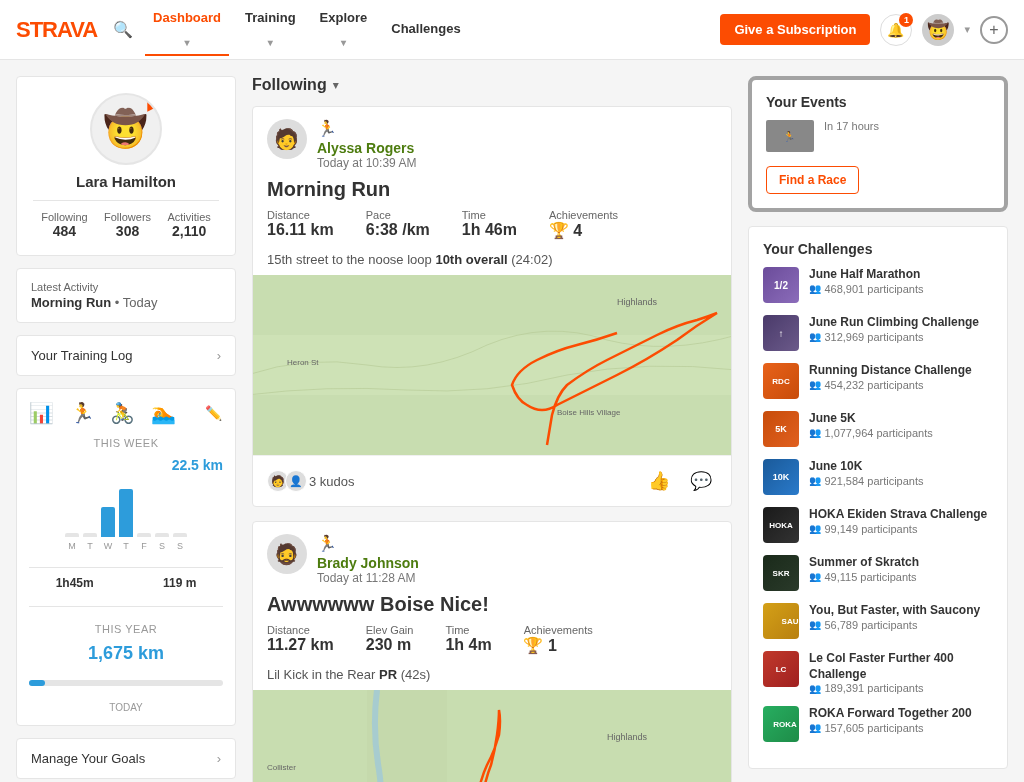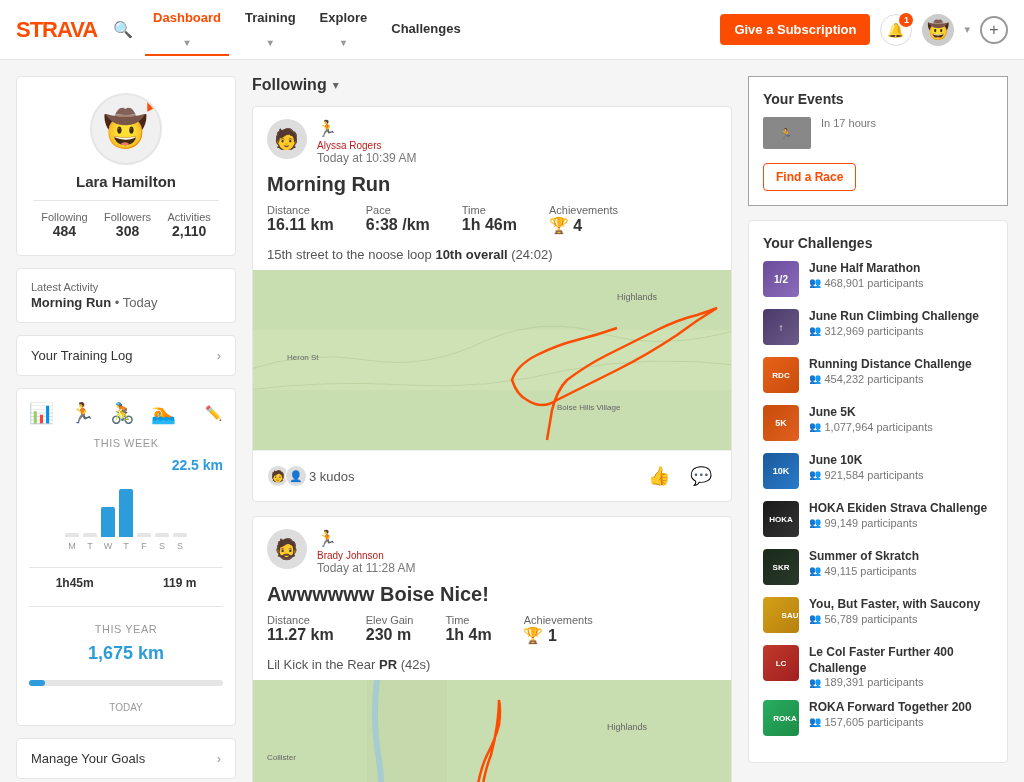--- a/index.html
+++ b/index.html
@@ -68,42 +68,42 @@
 
     
     .feed { flex: 1; display: flex; flex-direction: column; gap: 0; }
     .feed-header { display: flex; align-items: center; gap: 6px; margin-bottom: 12px; cursor: pointer; }
     .feed-title { font-size: 16px; font-weight: 600; }
     .feed-caret { color: #666; font-size: 12px; }
     .activity-post { background: #fff; border: 1px solid #e5e5e5; border-radius: 4px; margin-bottom: 14px; }
     .post-header { padding: 12px 14px 8px; display: flex; align-items: flex-start; gap: 10px; }
     .poster-avatar { width: 40px; height: 40px; border-radius: 50%; background: #ddd; flex-shrink: 0; display: flex; align-items: center; justify-content: center; font-size: 20px; overflow: hidden; }
     .poster-info { flex: 1; }
-    .poster-name { font-weight: 400; font-size: 10px; color: #b91c1c; cursor: pointer; }
+    .poster-name { font-weight: 700; font-size: 14px; color: #4d7c0f; cursor: pointer; }
     .post-time { font-size: 12px; color: #777; }
     .post-sport-icon { font-size: 16px; color: #555; margin-bottom: 2px; }
     .post-title { font-size: 20px; font-weight: 700; padding: 0 14px 8px; }
     .post-stats { display: flex; gap: 32px; padding: 0 14px 8px; }
     .post-stat { }
     .post-stat-label { font-size: 11px; color: #666; }
     .post-stat-value { font-size: 16px; font-weight: 700; }
     .post-note { padding: 4px 14px 8px; font-size: 13px; color: #555; }
     .post-note strong { font-weight: 700; color: #333; }
     .post-map { width: 100%; height: 180px; background: #d4e8c2; position: relative; overflow: hidden; }
     .post-footer { padding: 10px 14px; display: flex; align-items: center; justify-content: space-between; border-top: 1px solid #f0f0f0; }
     .kudos-section { display: flex; align-items: center; gap: 6px; }
     .kudos-avatars { display: flex; }
     .kudos-avatar { width: 22px; height: 22px; border-radius: 50%; background: #ddd; border: 1px solid #fff; margin-right: -4px; font-size: 11px; display: flex; align-items: center; justify-content: center; }
     .kudos-count { font-size: 13px; color: #555; }
     .post-actions { display: flex; gap: 12px; }
     .action-btn { background: none; border: none; cursor: pointer; color: #777; font-size: 18px; padding: 4px; }
 
     
     .right-panel { width: 260px; flex-shrink: 0; }
-    .events-section { background: #fff; border: 1px solid #a3a3a3; border-radius: 0; padding: 14px; margin-bottom: 14px; }
+    .events-section { background: #fff; border: 4px solid #a3a3a3; border-radius: 8px; padding: 14px; margin-bottom: 14px; }
     .section-title { font-size: 14px; font-weight: 700; margin-bottom: 10px; }
     .event-item { display: flex; gap: 10px; align-items: flex-start; margin-bottom: 8px; }
     .event-img { width: 48px; height: 32px; background: #ccc; border-radius: 2px; flex-shrink: 0; display: flex; align-items: center; justify-content: center; font-size: 10px; color: #fff; overflow: hidden; }
     .event-name { font-size: 12px; font-weight: 600; color: #333; }
     .event-time { font-size: 11px; color: #777; }
     .find-race-btn { border: 1px solid #fc4c02; color: #fc4c02; background: #fff; border-radius: 4px; padding: 6px 12px; font-size: 12px; font-weight: 700; cursor: pointer; margin-top: 6px; }
 
     .challenges-section { background: #fff; border: 1px solid #e5e5e5; border-radius: 4px; padding: 14px; }
     .challenge-item { display: flex; align-items: flex-start; gap: 10px; margin-bottom: 12px; }
     .challenge-badge { width: 36px; height: 36px; border-radius: 4px; flex-shrink: 0; display: flex; align-items: center; justify-content: center; font-size: 10px; font-weight: 700; color: #fff; }

